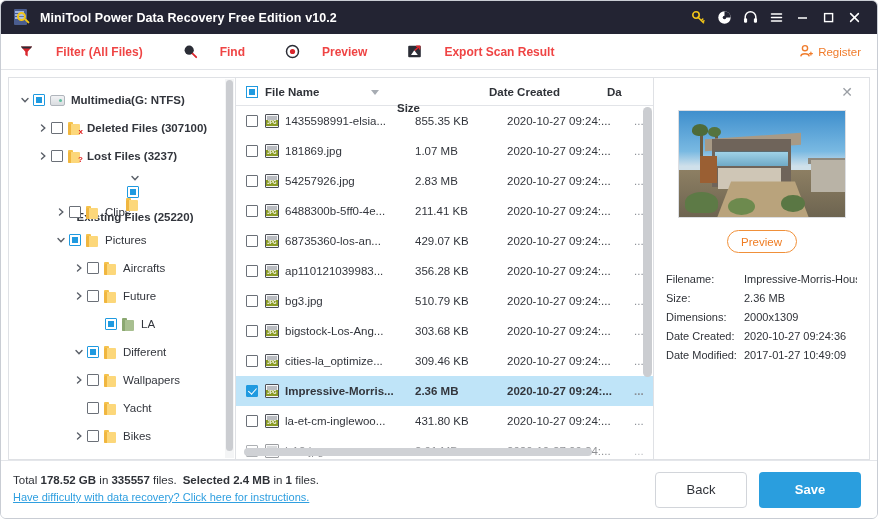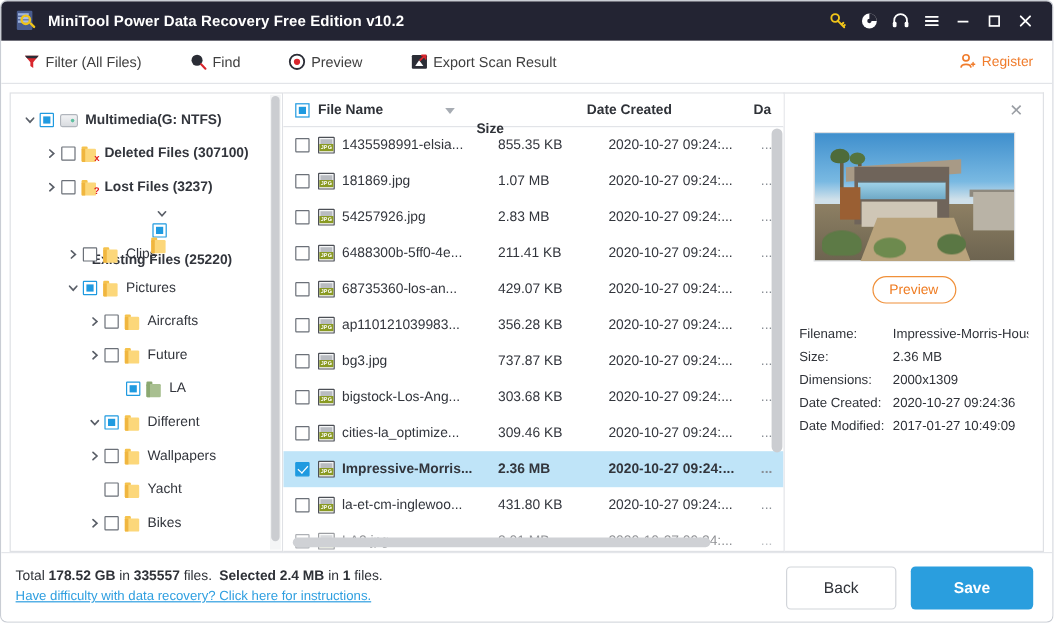--- a/index.html
+++ b/index.html
@@ -85,23 +85,23 @@
     position: relative;
   }
   .tool {
     display: flex; align-items: center;
     margin-right: 40px;
     cursor: pointer;
     white-space: nowrap;
   }
   .tool .tlabel {
     font-size: 12px;
-    color: #404040;
-    margin-left: 4px;
-    font-weight: 400;
+    color: #ef4444;
+    margin-left: 22px;
+    font-weight: 700;
   }
   .tool-icon { width: 15px; height: 15px; flex: none; position: relative; }
   .register {
     position: absolute;
     right: 16px;
     display: flex; align-items: center;
     cursor: pointer;
   }
   .register .rlabel {
     font-size: 11.5px;
@@ -256,21 +256,21 @@
     position: relative;
     flex: none;
     cursor: pointer;
   }
   .lhead .hcb:after {
     content: ""; position: absolute; left: 2px; top: 2px;
     width: 6px; height: 6px; background: #1f9ae0;
   }
   .col-name { width: 132px; flex: none; position: relative; cursor: pointer; }
   .col-size { width: 92px; flex: none; cursor: pointer; margin-top: 32px; }
-  .col-created { width: 139px; flex: none; cursor: pointer; }
+  .col-created { width: 118px; flex: none; cursor: pointer; }
   .col-modified { flex: 1; cursor: pointer; overflow: hidden; }
   .sortarrow {
     position: absolute;
     right: 18px; top: 4px;
     width: 0; height: 0;
     border-left: 4.5px solid transparent;
     border-right: 4.5px solid transparent;
     border-top: 5px solid #a7acb3;
   }
   .rows { position: relative; height: calc(100% - 28px); overflow: hidden; }
@@ -850,21 +850,21 @@
             <span class="fsize">356.28 KB</span>
             <span class="fcreated">2020-10-27 09:24:...</span>
             <span class="fmod">...</span>
           </div>
           <div class="row">
             <span class="rcb"></span>
             <span class="jpg">
               <span class="tag">JPG</span>
             </span>
             <span class="fname">bg3.jpg</span>
-            <span class="fsize">737.87 KB</span>
+            <span class="fsize">510.79 KB</span>
             <span class="fcreated">2020-10-27 09:24:...</span>
             <span class="fmod">...</span>
           </div>
           <div class="row">
             <span class="rcb"></span>
             <span class="jpg">
               <span class="tag">JPG</span>
             </span>
             <span class="fname">bigstock-Los-Ang...</span>
             <span class="fsize">303.68 KB</span>

